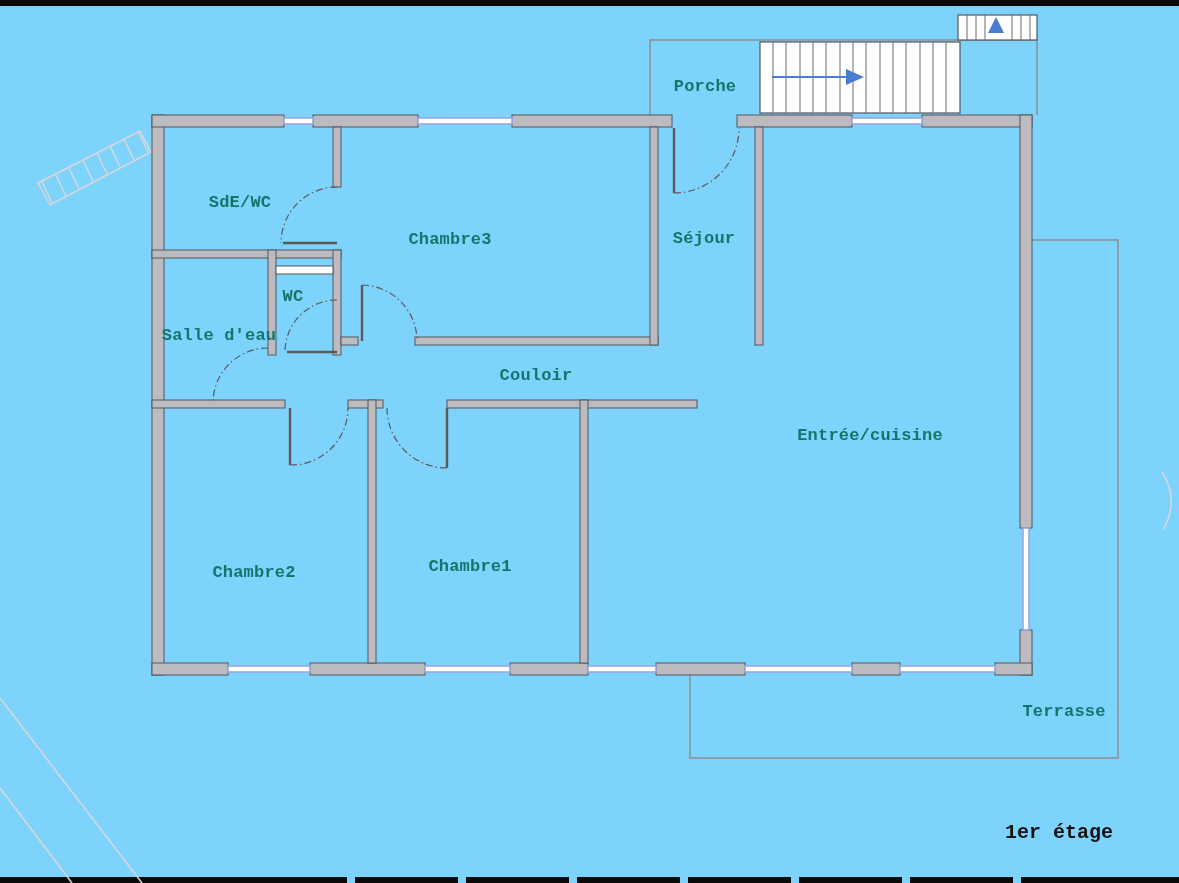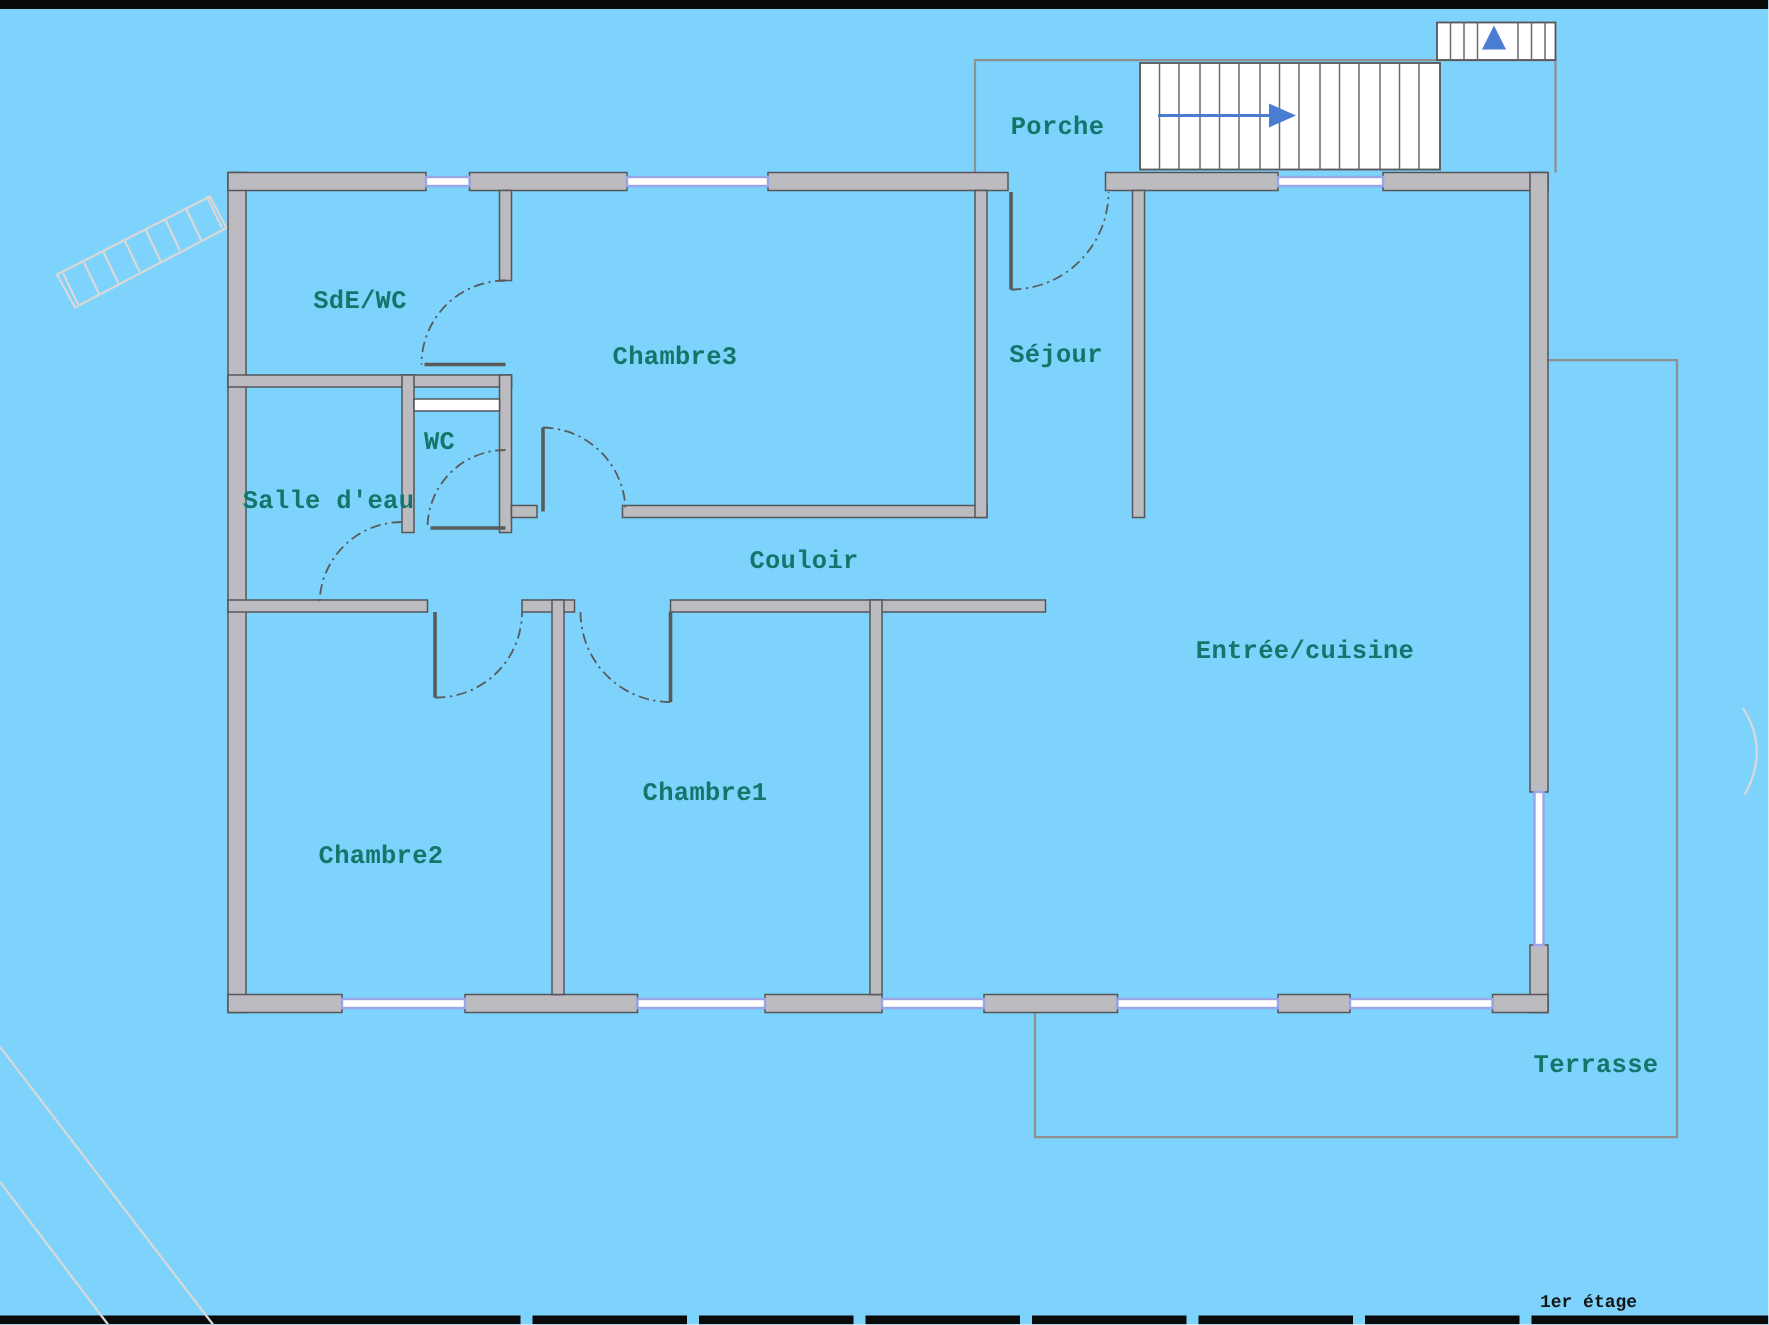--- a/index.html
+++ b/index.html
@@ -18,25 +18,24 @@
     font-size:17px;
     color:#16756b;
     white-space:nowrap;
     z-index:2;
     letter-spacing:0.2px;
   }
   .floor-label{
     position:absolute;
     transform:translate(-50%,-50%);
     font-weight:700;
-    font-size:12px;
+    font-size:20px;
     color:#141414;
     white-space:nowrap;
     z-index:2;
-    margin-top:36px;
   }
   .wall{fill:#bcbcc0;stroke:#55555a;stroke-width:1;}
   .window{fill:#ffffff;stroke:#9aa6e6;stroke-width:1.6;}
   .door-arc{fill:none;stroke:#5a5a5a;stroke-width:1.2;stroke-dasharray:7 3 1.5 3;}
   .door-panel{stroke:#5a5a5a;stroke-width:2.4;}
   .thin-outline{fill:none;stroke:#8f8f8f;stroke-width:1.5;}
   .stair-box{fill:#ffffff;stroke:#55555a;stroke-width:1.2;}
   .stair-step{stroke:#6a6a6e;stroke-width:1;}
   .arrow-line{stroke:#4a7dd2;stroke-width:2;}
   .arrow-head{fill:#4a7dd2;}
@@ -190,18 +189,18 @@
 
   <div class="room-label" style="left:705px;top:86px">Porche</div>
   <div class="room-label" style="left:240px;top:202px">SdE/WC</div>
   <div class="room-label" style="left:450px;top:239px">Chambre3</div>
   <div class="room-label" style="left:704px;top:238px">Séjour</div>
   <div class="room-label" style="left:293px;top:296px">WC</div>
   <div class="room-label" style="left:219px;top:335px">Salle d'eau</div>
   <div class="room-label" style="left:536px;top:375px">Couloir</div>
   <div class="room-label" style="left:870px;top:435px">Entrée/cuisine</div>
   <div class="room-label" style="left:254px;top:572px">Chambre2</div>
-  <div class="room-label" style="left:470px;top:530px">Chambre1</div>
+  <div class="room-label" style="left:470px;top:566px">Chambre1</div>
   <div class="room-label" style="left:1064px;top:711px">Terrasse</div>
 
   <div class="floor-label" style="left:1059px;top:832px">1er étage</div>
 
 </div>
 
 </body></html>

